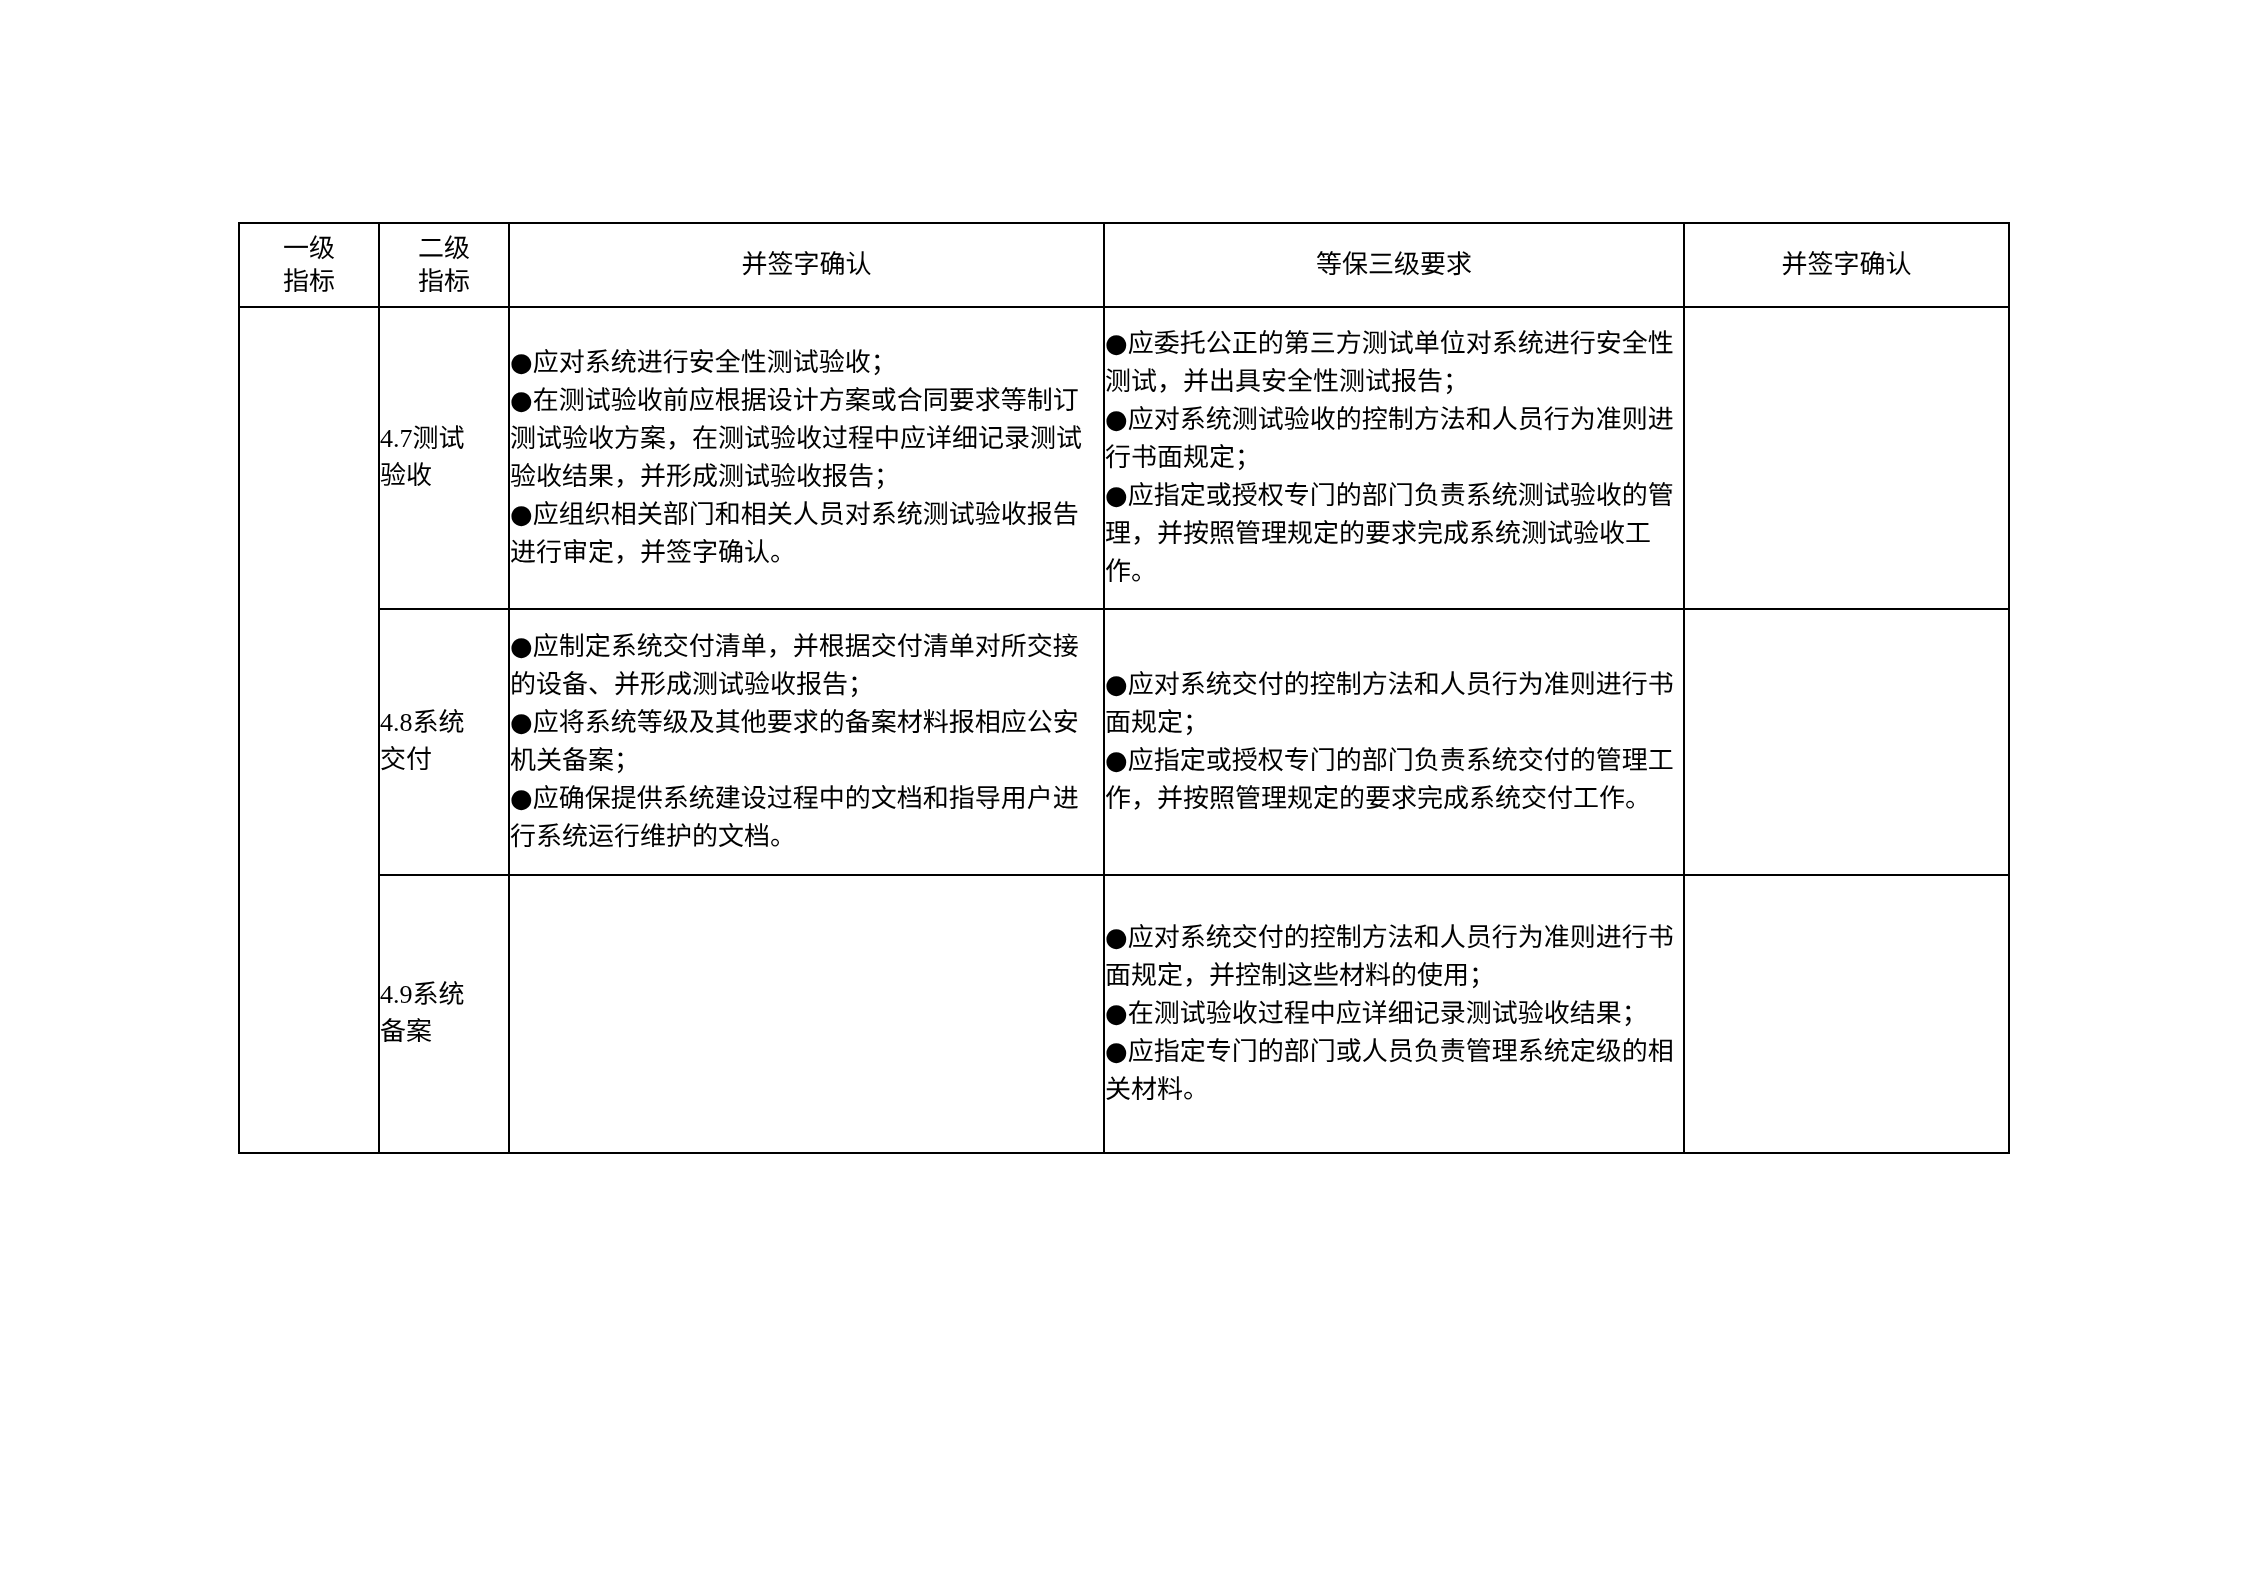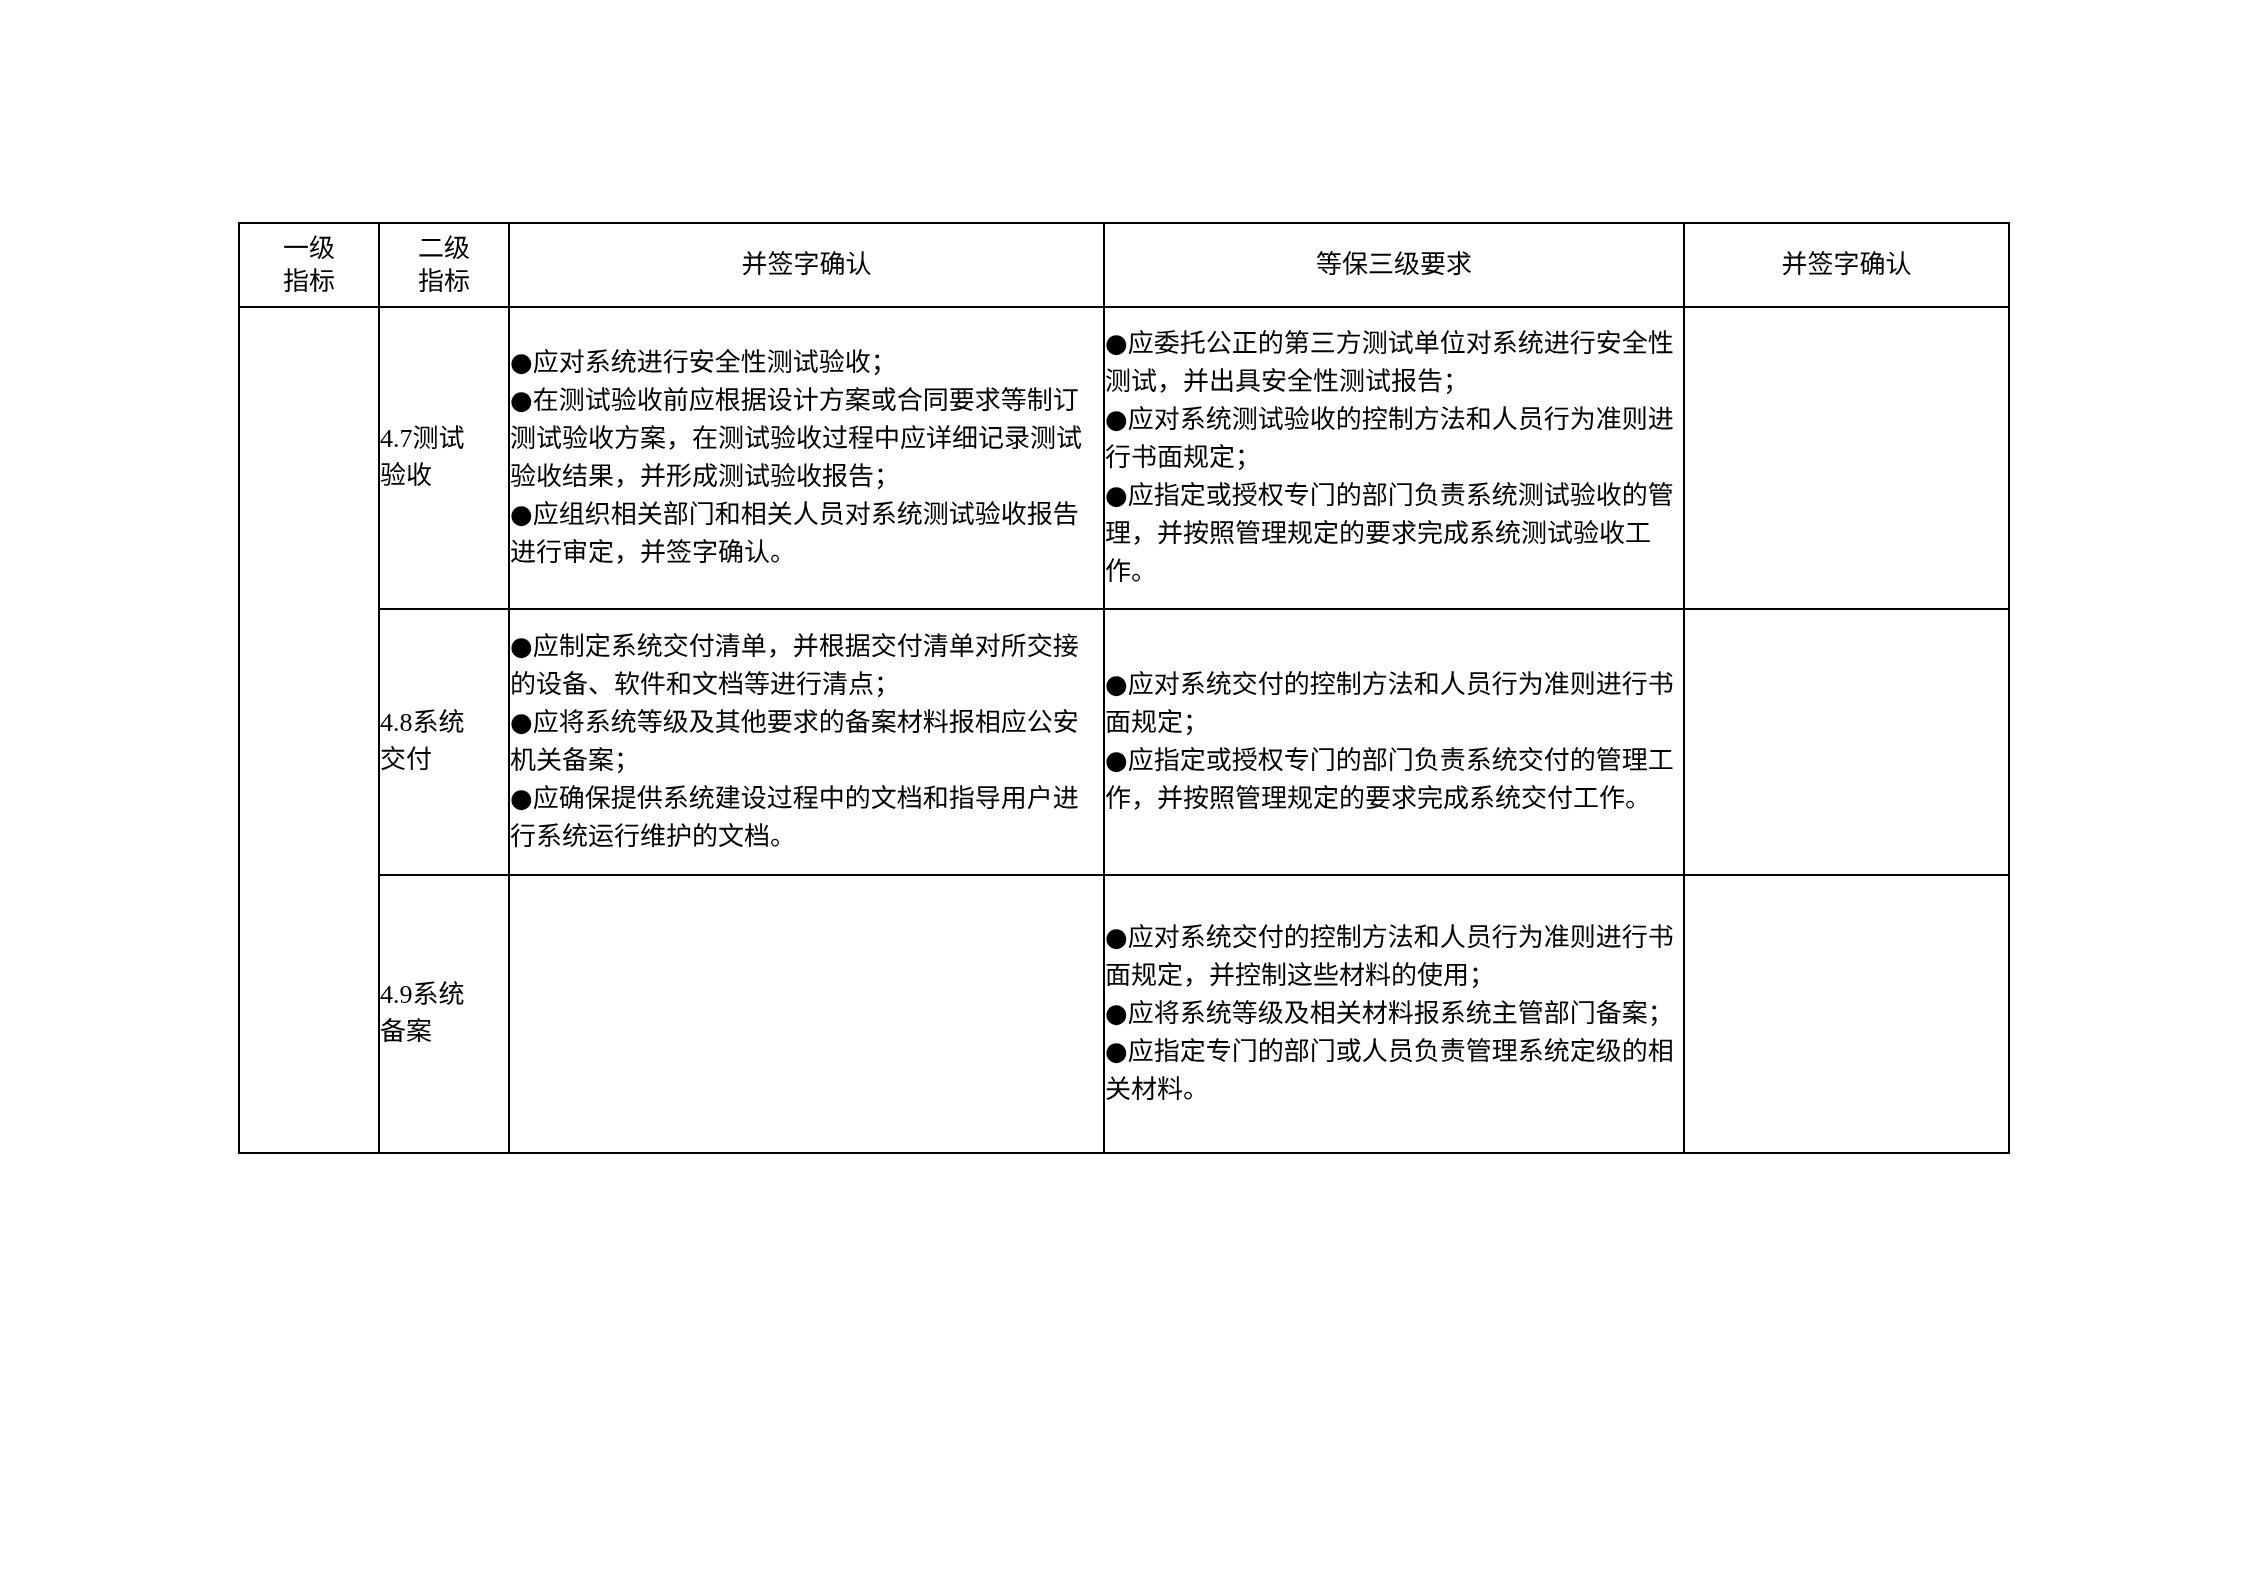--- a/index.html
+++ b/index.html
@@ -131,40 +131,40 @@
         </td>
         <td class="cell-body cell-empty"></td>
       </tr>
 
       <tr class="row-2">
         <td class="cell-l2">
           <span class="bullet-line">4.8系统</span>
           <span class="bullet-line">交付</span>
         </td>
         <td class="cell-body mid">
-          <span class="bullet-line">●应制定系统交付清单，并根据交付清单对所交接的设备、软件和文档等进行清点；</span>
+          <span class="bullet-line">●应制定系统交付清单，并根据交付清单对所交接的设备、并形成测试验收报告；</span>
           <span class="bullet-line">●应将系统等级及其他要求的备案材料报相应公安机关备案；</span>
           <span class="bullet-line">●应确保提供系统建设过程中的文档和指导用户进行系统运行维护的文档。</span>
         </td>
         <td class="cell-body mid">
           <span class="bullet-line">●应对系统交付的控制方法和人员行为准则进行书面规定；</span>
           <span class="bullet-line">●应指定或授权专门的部门负责系统交付的管理工作，并按照管理规定的要求完成系统交付工作。</span>
         </td>
         <td class="cell-body cell-empty"></td>
       </tr>
 
       <tr class="row-3">
         <td class="cell-l2">
           <span class="bullet-line">4.9系统</span>
           <span class="bullet-line">备案</span>
         </td>
         <td class="cell-body cell-empty"></td>
         <td class="cell-body mid">
           <span class="bullet-line">●应对系统交付的控制方法和人员行为准则进行书面规定，并控制这些材料的使用；</span>
-          <span class="bullet-line">●应将系统等级及相关材料报系统主管部门备案；</span>
+          <span class="bullet-line">●在测试验收过程中应详细记录测试验收结果；</span>
           <span class="bullet-line">●应指定专门的部门或人员负责管理系统定级的相关材料。</span>
         </td>
         <td class="cell-body cell-empty"></td>
       </tr>
 
     </tbody>
   </table>
 
 </div>
 

